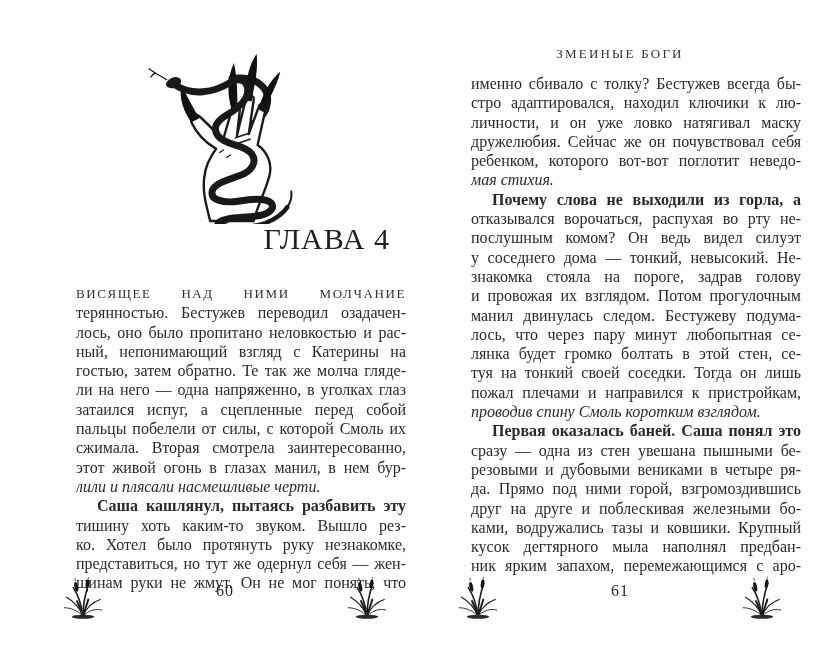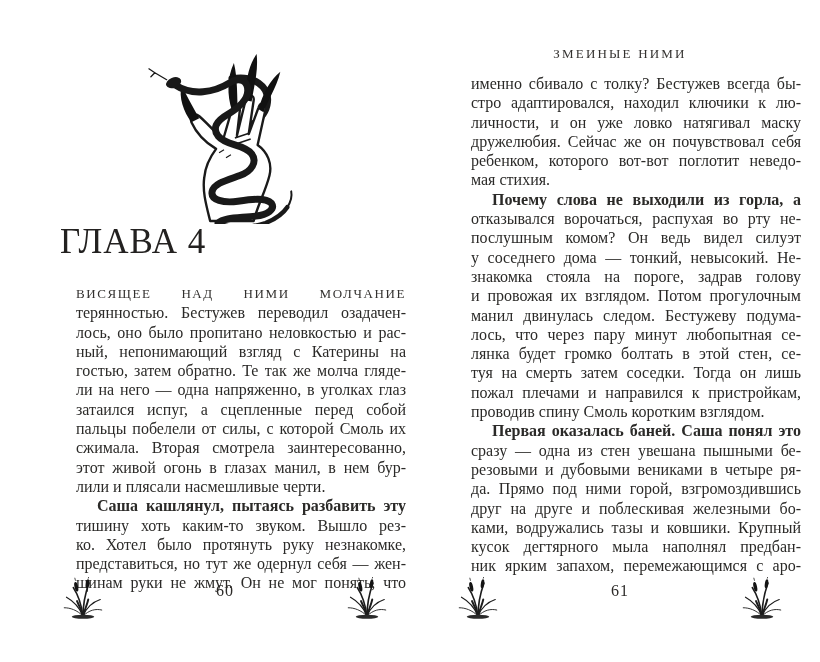--- a/index.html
+++ b/index.html
@@ -18,34 +18,34 @@
     text-align:center;font-size:13px;letter-spacing:2.2px;
     color:#343230;
   }
 
   .illustration-wrap{
     position:absolute;top:52px;left:0;width:100%;
     display:flex;justify-content:center;
   }
   .chapter-title{
     position:absolute;top:222px;left:0;width:100%;
-    text-align:left;font-size:35px;letter-spacing:1px;
+    text-align:right;font-size:30px;letter-spacing:1px;
     color:#232120;font-weight:400;
   }
 
   .body-text{position:absolute;left:16px;width:330px;}
   .page-left  .body-text{top:284px;}
   .page-right .body-text{top:74px;}
 
   .line{
     font-size:16px;line-height:19.3px;height:19.3px;
     text-align:justify;text-align-last:justify;
     overflow:hidden;white-space:normal;
   }
-  .line.end{text-align-last:left;}
+  .line.end{text-align-last:left;font-style:italic;}
   .line.ind{text-indent:21px;font-weight:bold;}
   .line.caps{
     font-size:13px;letter-spacing:1.6px;color:#33312f;
   }
 
   .footer{
     position:absolute;top:577px;left:0;width:330px;height:50px;
     display:flex;align-items:flex-start;justify-content:space-between;
   }
   .page-number{
@@ -142,39 +142,39 @@
         </svg>
       <div class="page-number">60</div>
       <svg class="grass">
           <use href="#grass-tuft" width="46" height="42"></use>
         </svg>
     </div>
   </div>
 
   <div class="page page-right">
 
-    <div class="running-header">ЗМЕИНЫЕ НИМИ</div>
+    <div class="running-header">ЗМЕИНЫЕ БОГИ</div>
 
     <div class="body-text">
         <div class="line">именно сбивало с толку? Бестужев всегда бы-</div>
         <div class="line">стро адаптировался, находил ключики к лю-</div>
         <div class="line">личности, и он уже ловко натягивал маску</div>
         <div class="line">дружелюбия. Сейчас же он почувствовал себя</div>
         <div class="line">ребенком, которого вот-вот поглотит неведо-</div>
         <div class="line end">мая стихия.</div>
         <div class="line ind">Почему слова не выходили из горла, а язык</div>
         <div class="line">отказывался ворочаться, распухая во рту не-</div>
         <div class="line">послушным комом? Он ведь видел силуэт</div>
         <div class="line">у соседнего дома — тонкий, невысокий. Не-</div>
         <div class="line">знакомка стояла на пороге, задрав голову</div>
         <div class="line">и провожая их взглядом. Потом прогулочным</div>
         <div class="line">манил двинулась следом. Бестужеву подума-</div>
         <div class="line">лось, что через пару минут любопытная се-</div>
         <div class="line">лянка будет громко болтать в этой стен, се-</div>
-        <div class="line">туя на смерть затем соседки. Тогда он лишь</div>
+        <div class="line">туя на тонкий своей соседки. Тогда он лишь</div>
         <div class="line">пожал плечами и направился к пристройкам,</div>
         <div class="line end">проводив спину Смоль коротким взглядом.</div>
         <div class="line ind">Первая оказалась баней. Саша понял это</div>
         <div class="line">сразу — одна из стен увешана пышными бе-</div>
         <div class="line">резовыми и дубовыми вениками в четыре ря-</div>
         <div class="line">да. Прямо под ними горой, взгромоздившись</div>
         <div class="line">друг на друге и поблескивая железными бо-</div>
         <div class="line">ками, водружались тазы и ковшики. Крупный</div>
         <div class="line">кусок дегтярного мыла наполнял предбан-</div>
         <div class="line">ник ярким запахом, перемежающимся с аро-</div>

